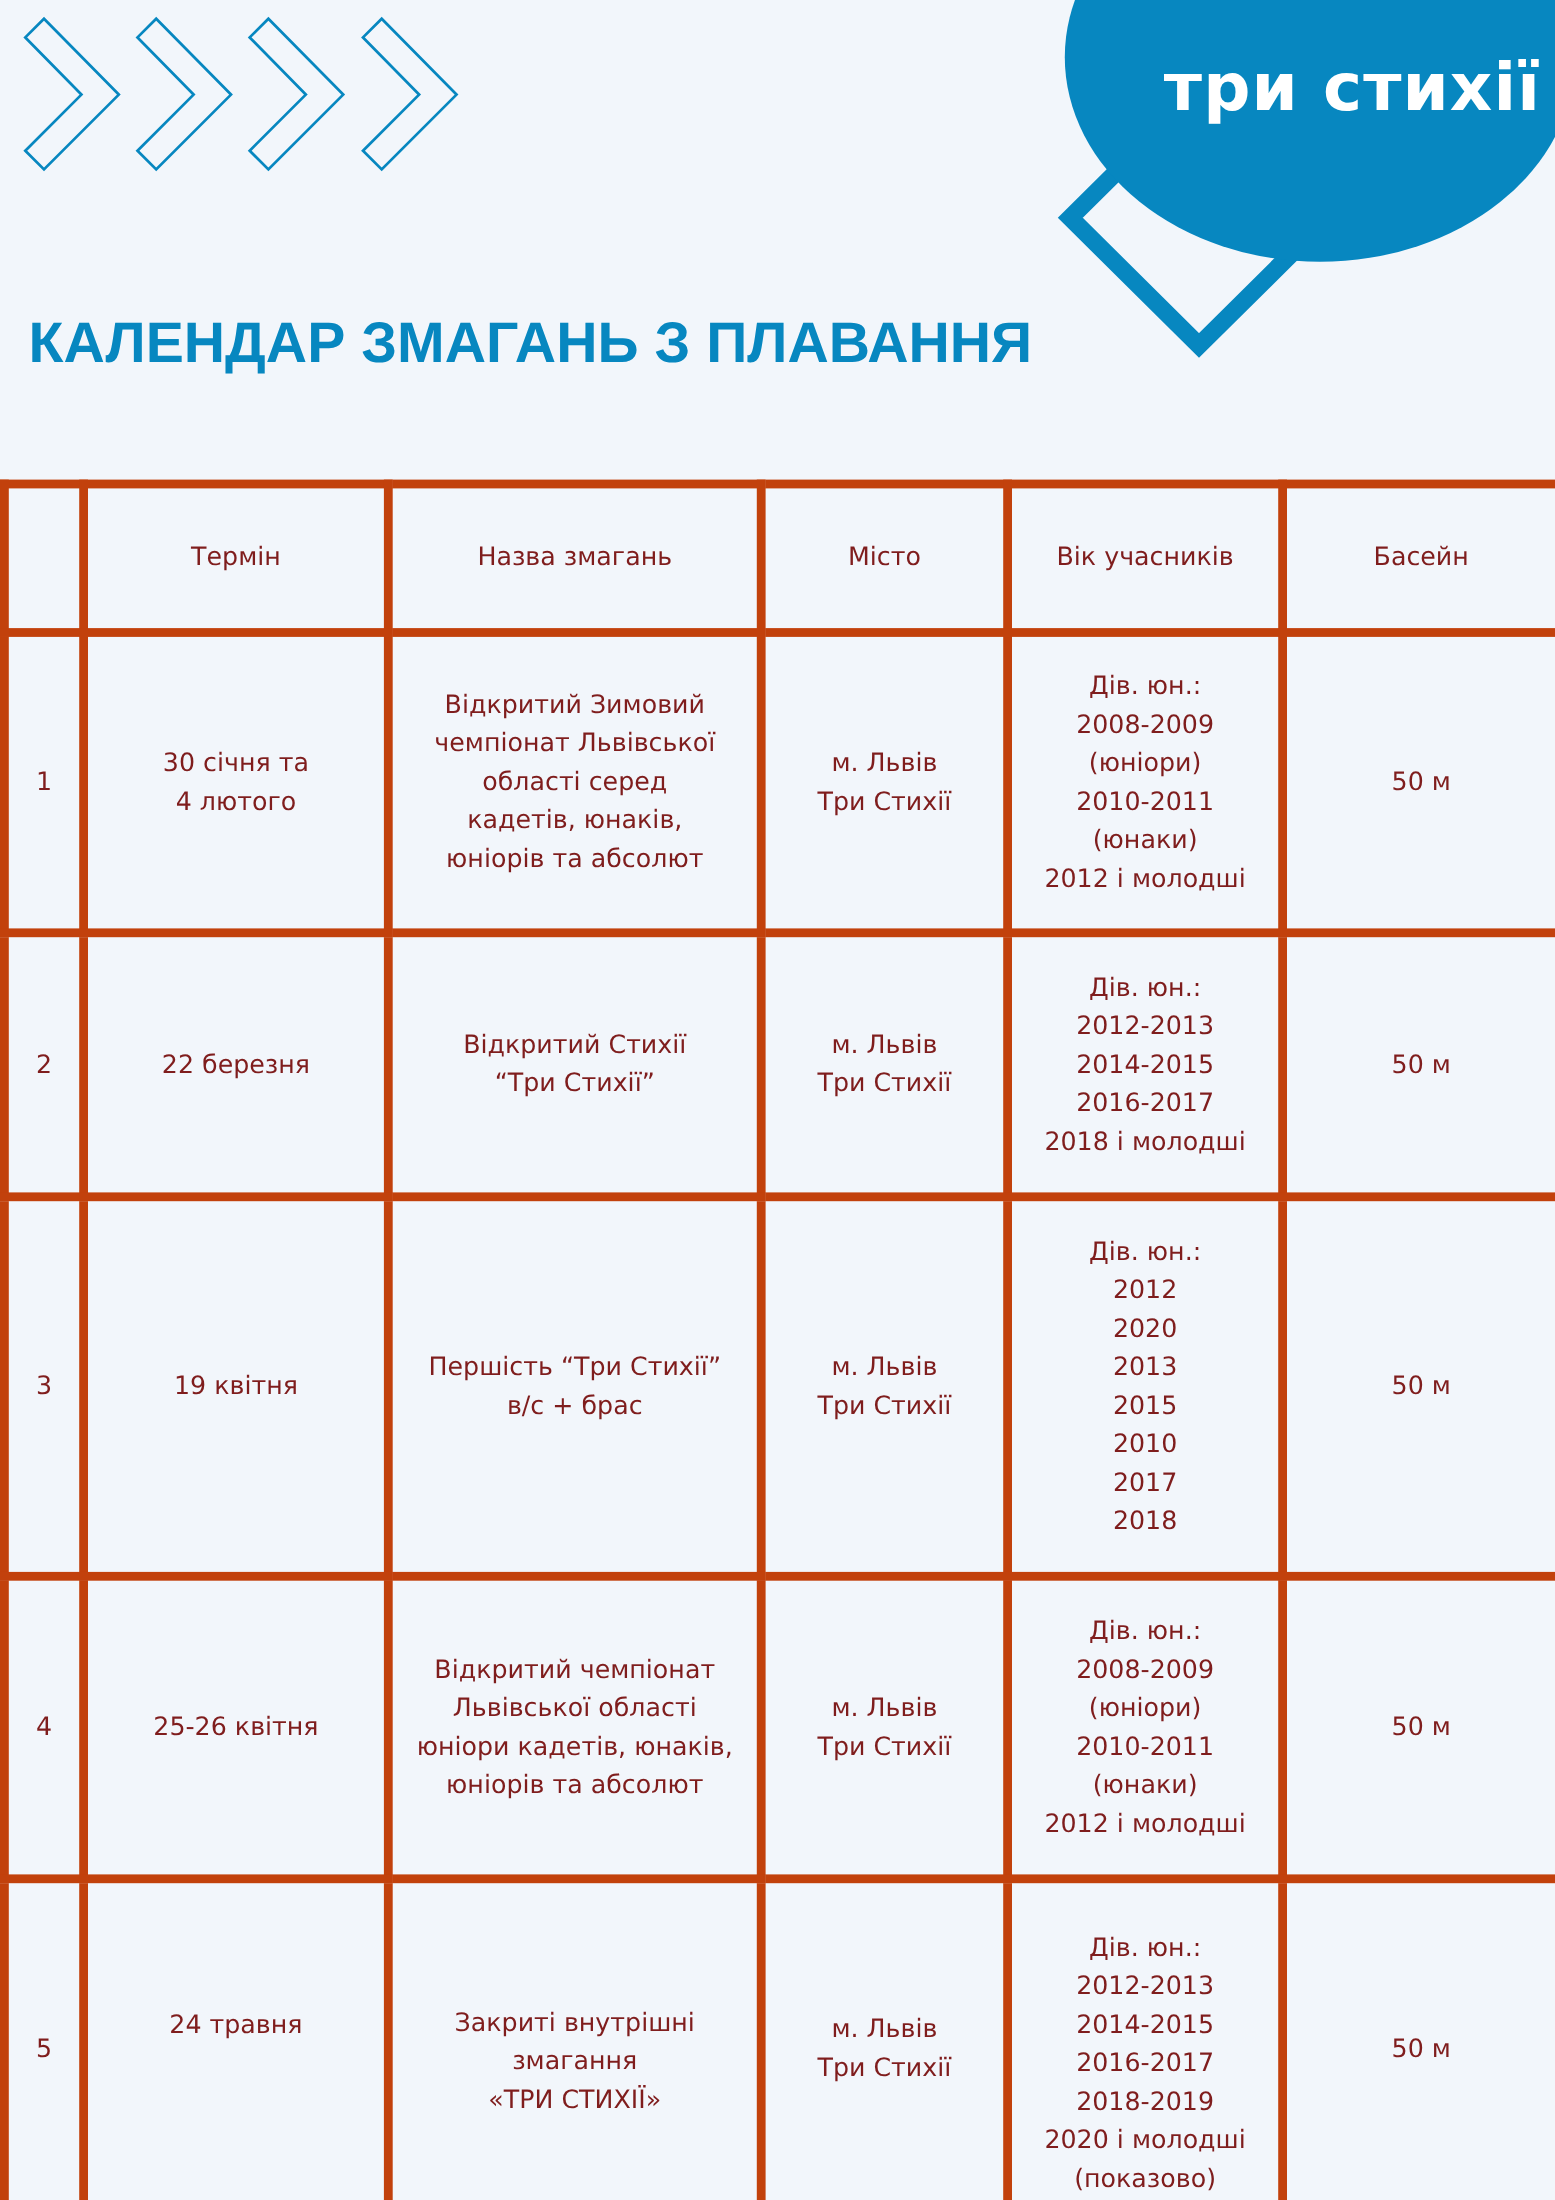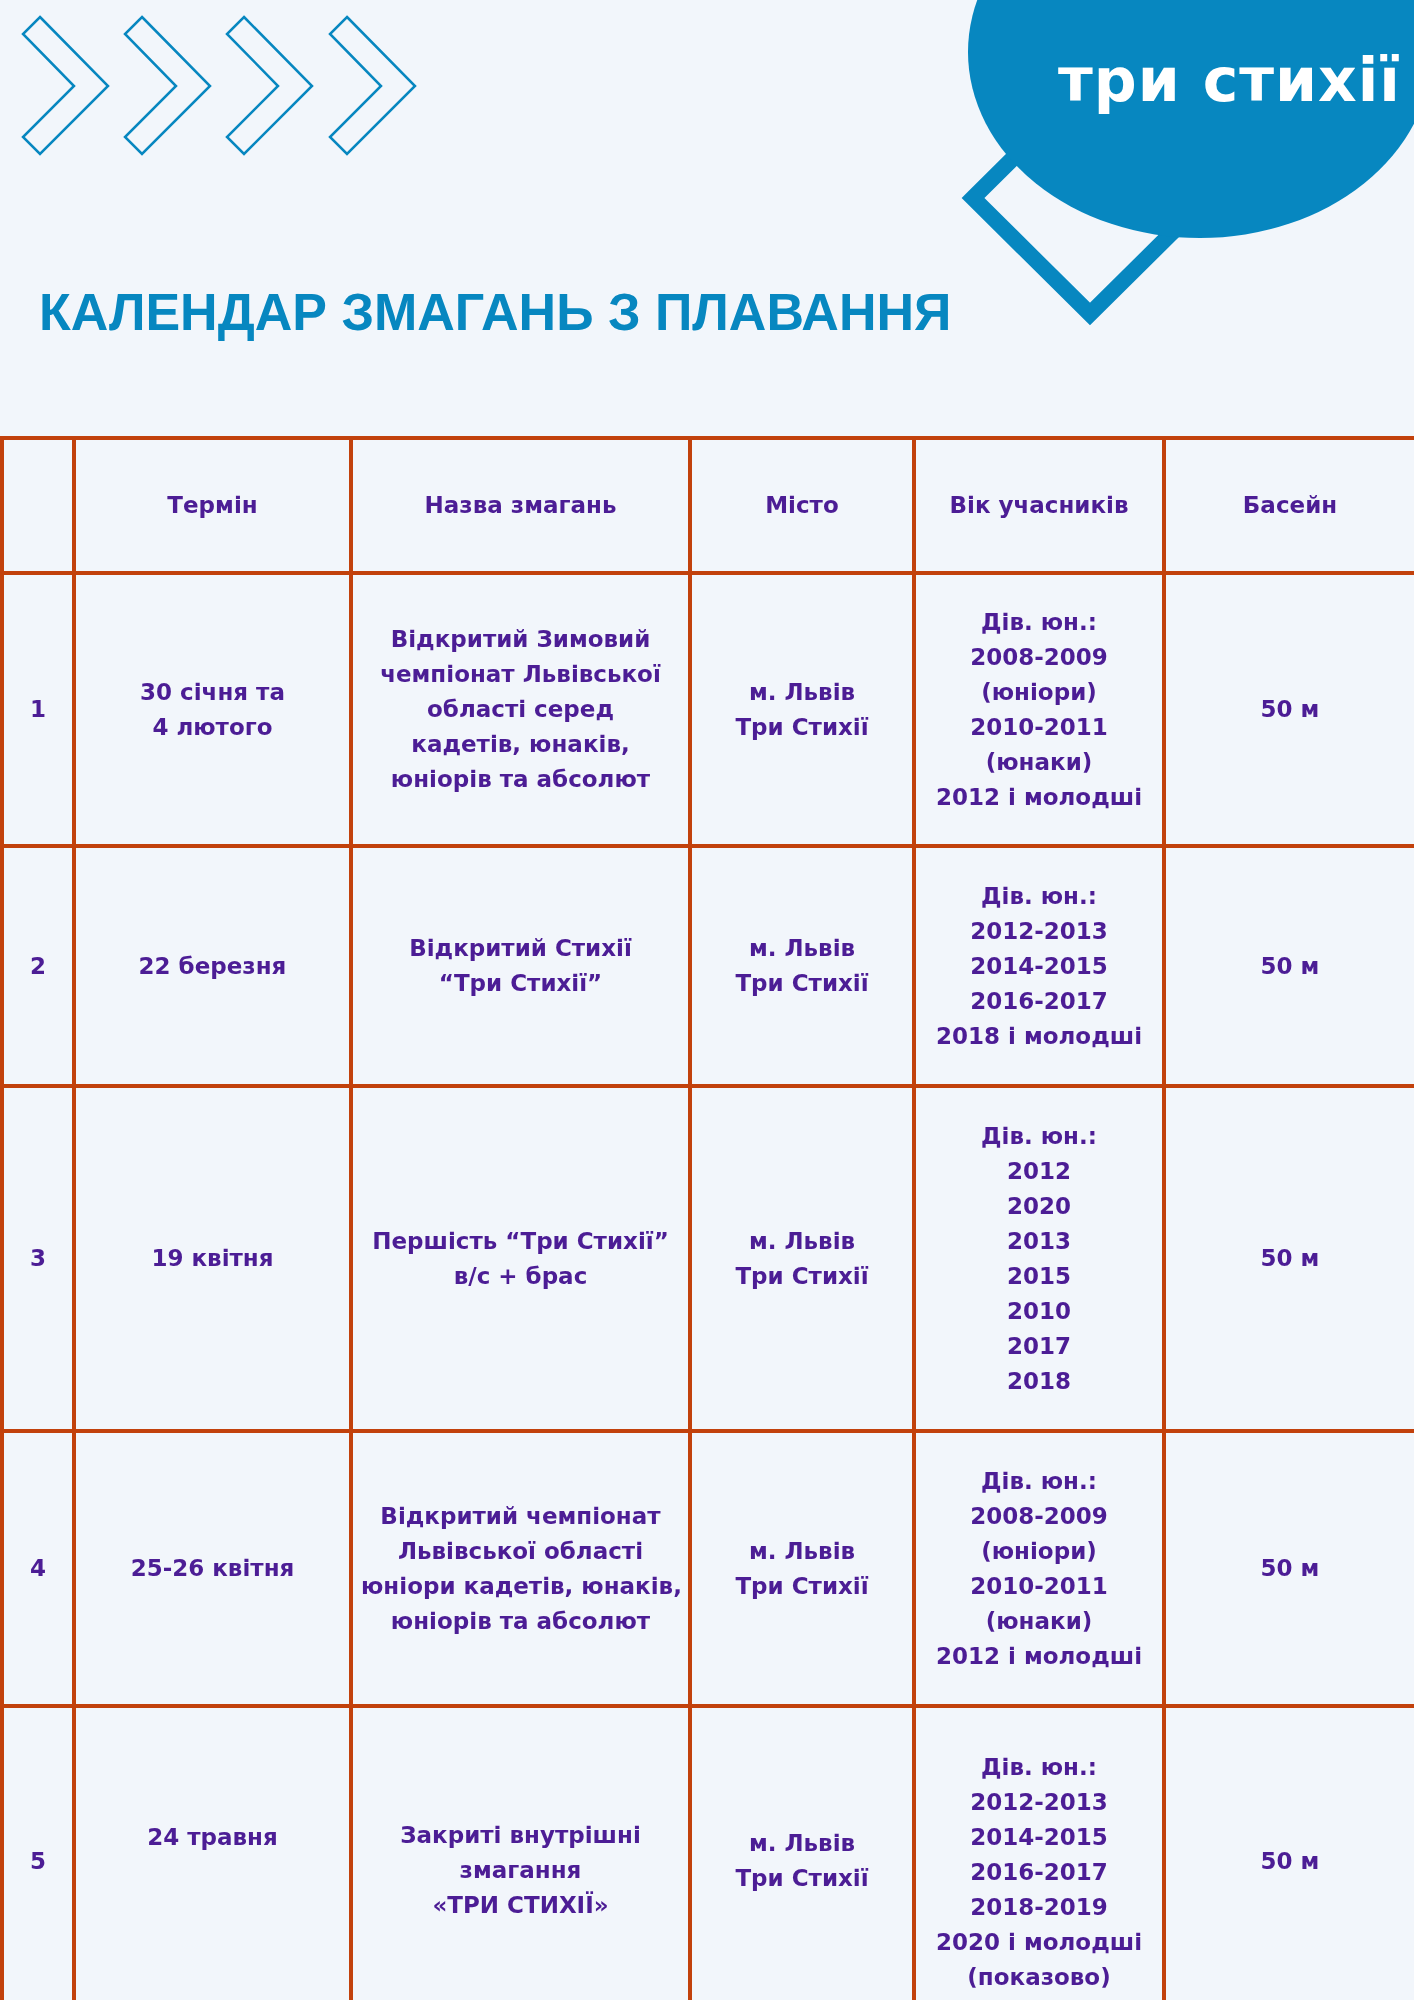--- a/index.html
+++ b/index.html
@@ -14,31 +14,31 @@
   .logo-text {
     position: absolute; left: 1058px; top: 50px;
     color: #FFFFFF; font-family: "DejaVu Sans", sans-serif; font-weight: bold;
     font-size: 60px; letter-spacing: 1px; line-height: 1;
   }
   .title {
     position: absolute; left: 0; top: 272px; width: 1040px;
     color: #0787C0; font-family: "Liberation Sans", sans-serif; font-weight: bold;
     font-size: 52px; line-height: 80px;
   }
-  .title .l1 { display: block; padding-left: 39px; }
+  .title .l1 { display: block; padding-left: 26px; }
   .title .l2 { display: block; padding-left: 165px; }
 
   table.cal {
     position: absolute; left: 0px; top: 436px;
     width: 1414px; border-collapse: collapse; table-layout: fixed;
   }
   table.cal td, table.cal th {
-    border: 4px solid #c2410c;
+    border: 8px solid #c2410c;
     text-align: center; vertical-align: middle;
-    color: #4c1d95; font-weight: bold;
+    color: #7f1d1d; font-weight: normal;
     font-family: "DejaVu Sans", sans-serif;
     font-size: 23px; line-height: 35px;
     padding: 0 8px;
   }
   table.cal th { font-size: 23px; }
   table.cal tr.head { height: 135px; }
   .line { display: block; white-space: nowrap; }
   .num { font-size: 23px; }
 </style>
 </head>

